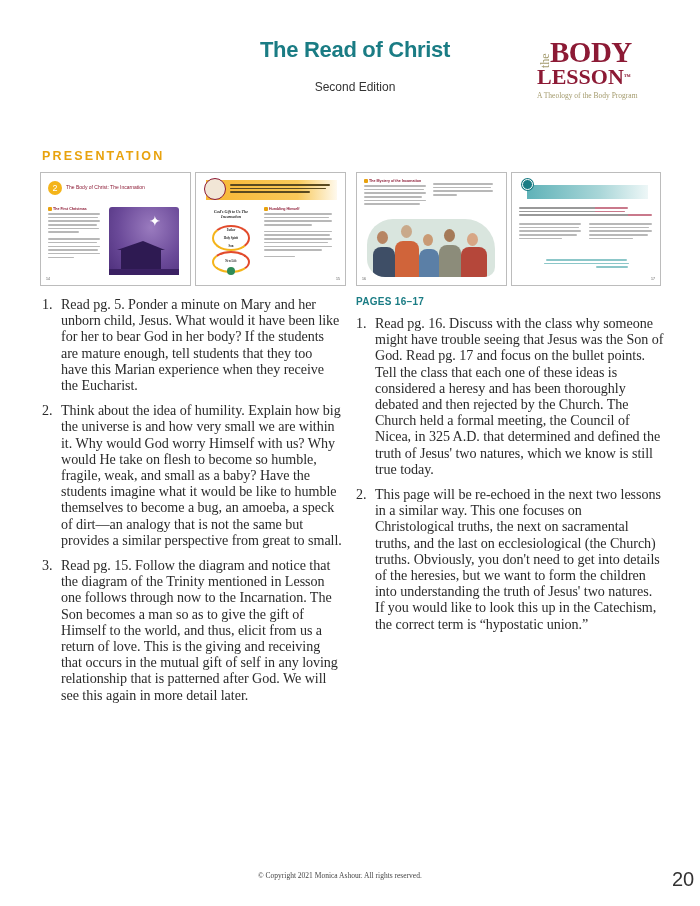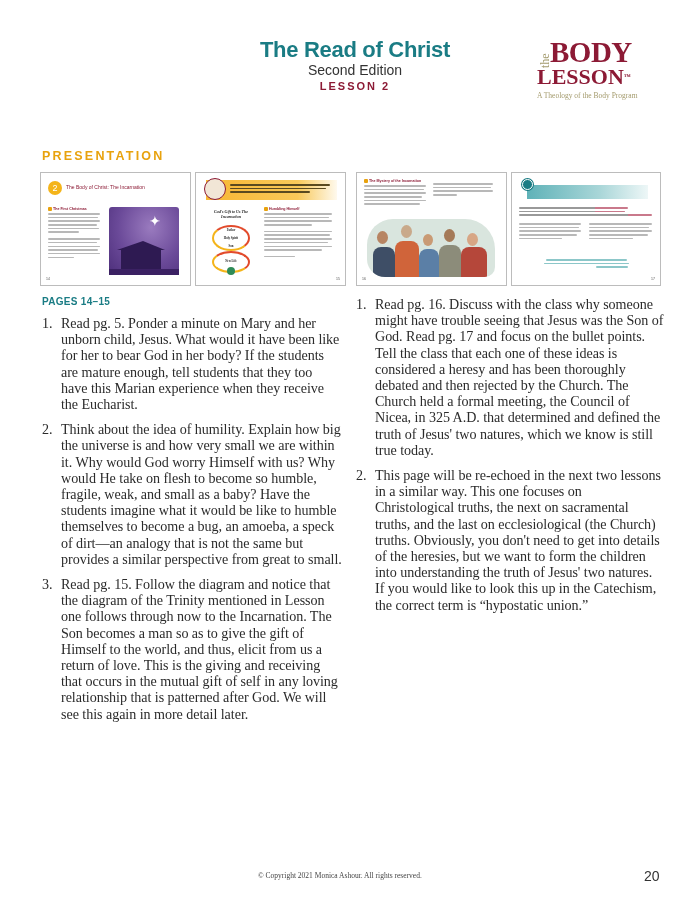--- a/index.html
+++ b/index.html
@@ -6,21 +6,21 @@
   html, body { width: 700px; height: 906px; background: #ffffff; overflow: hidden; }
   body { position: relative; font-family: "Liberation Serif", serif; color: #2b2b2b; }
 
   
   .hdr-left { position: absolute; left: 42px; top: 38px; font-family: "Liberation Sans", sans-serif; }
   .hdr-left .guide { color: #1a7c84; font-size: 20px; line-height: 22px; letter-spacing: -0.2px; }
   .hdr-left .level { color: #a39a6c; font-size: 21px; line-height: 22px; font-weight: bold; }
 
   .hdr-center { position: absolute; left: 240px; top: 38px; width: 230px; text-align: center; font-family: "Liberation Sans", sans-serif; }
   .hdr-center .title { color: #1a7c84; font-size: 22px; font-weight: bold; line-height: 24px; letter-spacing: -0.3px; }
-  .hdr-center .edition { color: #333; font-size: 14px; line-height: 16px; }
+  .hdr-center .edition { color: #333; font-size: 12px; line-height: 16px; margin-top: 17px; }
   .hdr-center .lesson { color: #8c1a35; font-size: 11px; font-weight: bold; letter-spacing: 2px; line-height: 15px; margin-top: 1px; }
 
   .logo { position: absolute; left: 536px; top: 38px; width: 130px; height: 70px; font-family: "Liberation Serif", serif; color: #8c1a35; }
   .logo .the { position: absolute; left: 2px; top: 4px; font-size: 12px; color: #a39a6c; transform: rotate(-90deg); transform-origin: left top; top: 30px; }
   .logo .body-word { position: absolute; left: 14px; top: 0px; font-size: 29px; font-weight: bold; letter-spacing: -0.5px; line-height: 28px; }
   .logo .matters { position: absolute; left: 1px; top: 28px; font-size: 22px; font-weight: bold; line-height: 22px; letter-spacing: 0px; }
   .logo .tm { font-size: 7px; vertical-align: top; }
   .logo .sub { position: absolute; left: 1px; top: 53px; font-size: 7.5px; color: #a39a6c; white-space: nowrap; }
 
   
@@ -80,32 +80,31 @@
   .col { position: absolute; top: 296px; }
   .col.left { left: 42px; width: 300px; }
   .col.right { left: 356px; width: 308px; }
   .pages-head { font-family: "Liberation Sans", sans-serif; font-weight: bold; font-size: 10px; color: #1a7c84; letter-spacing: 0.3px; margin-bottom: 8px; }
   ol.steps { list-style: none; }
   ol.steps li { position: relative; padding-left: 19px; font-size: 14.1px; line-height: 16.2px; color: #2b2b2b; margin-bottom: 9px; letter-spacing: -0.05px; }
   ol.steps li .n { position: absolute; left: 0; top: 0; }
 
   
   .footer-copy { position: absolute; left: 258px; top: 871px; font-size: 7.5px; color: #444; white-space: nowrap; }
-  .footer-page { position: absolute; left: 644px; top: 868px; font-family: "Liberation Sans", sans-serif; font-size: 14px; color: #333; }
+  .footer-page { position: absolute; left: 672px; top: 868px; font-family: "Liberation Sans", sans-serif; font-size: 20px; color: #333; }
 </style>
 </head>
 <body>
 
 <div class="hdr-left">
 </div>
 
 <div class="hdr-center">
   <div class="title">The Read of Christ</div>
   <div class="edition">Second Edition</div>
-  <div class="lesson">LESSON 2</div>
 </div>
 
 <div class="logo">
   <span class="the">the</span>
   <span class="body-word">BODY</span>
   <span class="matters"><span>LESSON</span><span class="tm">™</span></span>
   <span class="sub">A Theology of the Body Program</span>
 </div>
 
 <div class="section-head">PRESENTATION</div>
@@ -234,29 +233,29 @@
     <div class="p17-quote">
       <div class="tline teal" style="width:90%;margin-left:5%"></div>
         <div class="tline teal" style="width:94%;margin-left:3%"></div>
         <div class="tline teal" style="width:36%;margin-left:60%"></div>
     </div>
     <span class="pnum r">17</span>
   </div>
 </div>
 
 <div class="col left">
-  <div class="pages-head">PAGES 14–15</div>
   <ol class="steps">
     <li><span class="n">1.</span><span>Read pg. 5. Ponder a minute on Mary and her unborn child, Jesus. What would it have been like for her to bear God in her body? If the students are mature enough, tell students that they too have this Marian experience when they receive the Eucharist.</span></li>
     <li><span class="n">2.</span><span>Think about the idea of humility. Explain how big the universe is and how very small we are within it. Why would God worry Himself with us? Why would He take on flesh to become so humble, fragile, weak, and small as a baby? Have the students imagine what it would be like to humble themselves to become a bug, an amoeba, a speck of dirt—an analogy that is not the same but provides a similar perspective from great to small.</span></li>
     <li><span class="n">3.</span><span>Read pg. 15. Follow the diagram and notice that the diagram of the Trinity mentioned in Lesson one follows through now to the Incarnation. The Son becomes a man so as to give the gift of Himself to the world, and thus, elicit from us a return of love. This is the giving and receiving that occurs in the mutual gift of self in any loving relationship that is patterned after God. We will see this again in more detail later.</span></li>
   </ol>
 </div>
 
 <div class="col right">
+  <div class="pages-head">PAGES 16–17</div>
   <ol class="steps">
     <li><span class="n">1.</span><span>Read pg. 16. Discuss with the class why someone might have trouble seeing that Jesus was the Son of God. Read pg. 17 and focus on the bullet points. Tell the class that each one of these ideas is considered a heresy and has been thoroughly debated and then rejected by the Church. The Church held a formal meeting, the Council of Nicea, in 325 A.D. that determined and defined the truth of Jesus' two natures, which we know is still true today.</span></li>
     <li><span class="n">2.</span><span>This page will be re-echoed in the next two lessons in a similar way. This one focuses on Christological truths, the next on sacramental truths, and the last on ecclesiological (the Church) truths. Obviously, you don't need to get into details of the heresies, but we want to form the children into understanding the truth of Jesus' two natures. If you would like to look this up in the Catechism, the correct term is “hypostatic union.”</span></li>
   </ol>
 </div>
 
 <div class="footer-copy">© Copyright 2021 Monica Ashour. All rights reserved.</div>
 <div class="footer-page">20</div>
 
 </body></html>

